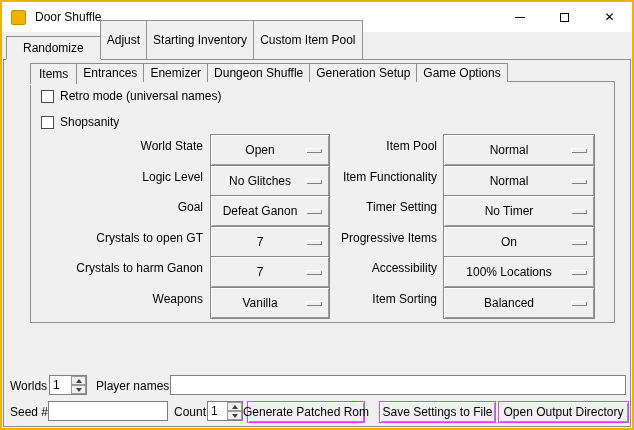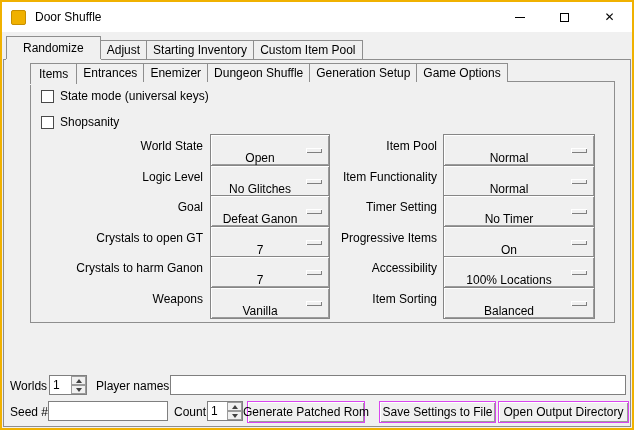--- a/index.html
+++ b/index.html
@@ -24,37 +24,37 @@
   .app-icon{width:15px;height:15px;margin-left:9px;background:var(--accent);border:1px solid #c78f00;border-radius:2px;}
   .title-text{margin-left:9px;}
   .caption-buttons{position:absolute;right:0;top:0;height:30px;display:flex;}
   .caption-btn{width:45px;height:30px;display:flex;align-items:center;justify-content:center;cursor:default;}
   .min-glyph{width:10px;height:0;border-top:1px solid #000;}
   .max-glyph{width:9px;height:9px;border:1px solid #000;}
   .close-glyph{font-size:12px;line-height:1;}
   
   .top-tabs{position:absolute;top:34px;left:4px;height:23px;display:flex;align-items:flex-end;z-index:3;}
   .tab{border:1px solid var(--line);border-bottom:none;background:var(--window_bg);
-       padding:2px 6px;line-height:14px;white-space:nowrap;margin-right:-1px;cursor:default;}
+       padding:12px 6px;line-height:14px;white-space:nowrap;margin-right:-1px;cursor:default;}
   .tab.active{padding:4px 16px;box-shadow:0 1px 0 0 var(--window_bg);z-index:4;}
   .outer-pane{position:absolute;left:1px;right:1px;top:57px;bottom:1px;border:1px solid var(--line);z-index:1;}
   .inner-tabs{position:absolute;top:61px;left:28px;height:18px;display:flex;align-items:flex-start;z-index:3;}
   .inner-tabs .tab{padding:2px 6px;}
   .inner-tabs .tab.active{padding:3px 8px;box-shadow:0 1px 0 0 var(--window_bg);}
   .inner-pane{position:absolute;left:28px;top:79px;width:585px;height:242px;border:1px solid var(--line);background:var(--window_bg);z-index:2;}
   
   .check-row{position:absolute;left:10px;display:flex;align-items:center;}
   .checkbox{width:13px;height:13px;background:#ffffff;border:1px solid #494949;margin-right:6px;cursor:default;}
   
   .field-label{position:absolute;text-align:right;line-height:24px;white-space:nowrap;}
   .dropdown{
     position:absolute;height:32px;background:var(--window_bg);
     border:1px solid #868686;
     box-shadow:inset 1px 1px 0 #ffffff,inset -1px -1px 0 #9b9b9b;
-    display:flex;align-items:flex-end;justify-content:center;cursor:default;
+    display:flex;align-items:center;justify-content:center;cursor:default;
   }
   .dropdown .value{padding-right:20px;white-space:nowrap;}
   .dd-indicator{
     position:absolute;right:7px;top:50%;margin-top:-2px;width:16px;height:5px;
     background:var(--window_bg);
     box-shadow:inset 1px 1px 0 #ffffff,inset -1px -1px 0 #7f7f7f;
   }
   
   .lbl{position:absolute;white-space:nowrap;z-index:2;}
   .entry{position:absolute;height:20px;border:1px solid #7f7f7f;background:#ffffff;
@@ -107,21 +107,21 @@
     <div class="tab">Enemizer</div>
     <div class="tab">Dungeon Shuffle</div>
     <div class="tab">Generation Setup</div>
     <div class="tab">Game Options</div>
   </div>
 
   <div class="inner-pane">
 
     <div class="check-row" style="top:7px;">
       <div class="checkbox"></div>
-      <span>State mode (universal keys)</span>
+      <span>Retro mode (universal names)</span>
     </div>
     <div class="check-row" style="top:33px;">
       <div class="checkbox"></div>
       <span>Shopsanity</span>
     </div>
 
     <div class="field-label" style="left:2px;top:52px;width:170px;">World State</div>
     <div class="dropdown" style="left:179px;top:52px;width:120px;">
       <span class="value">Open</span>
       <div class="dd-indicator"></div>

